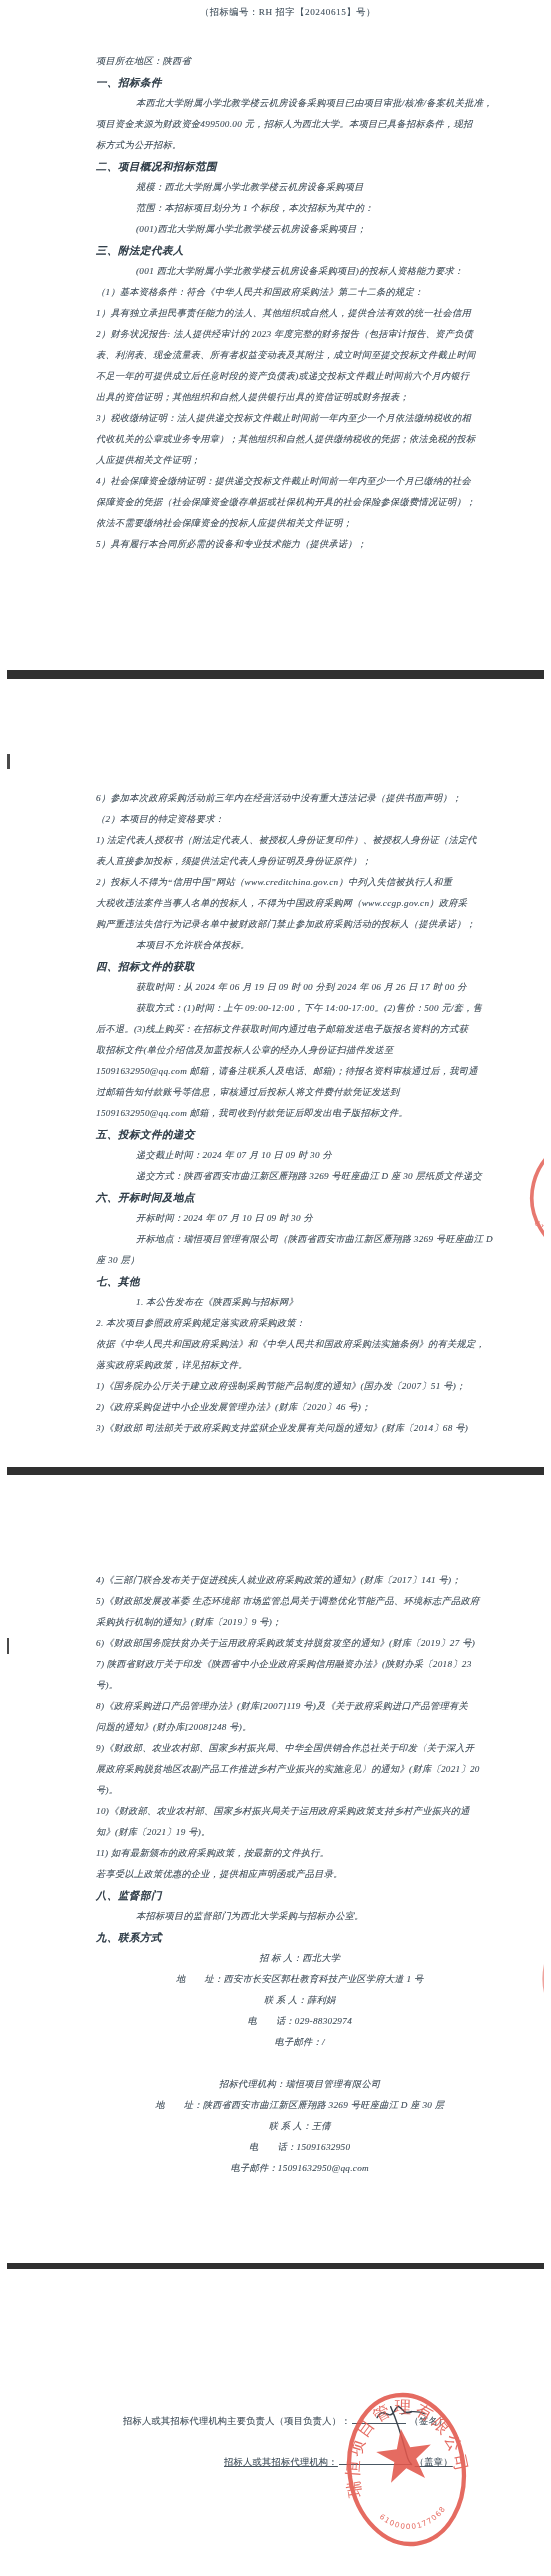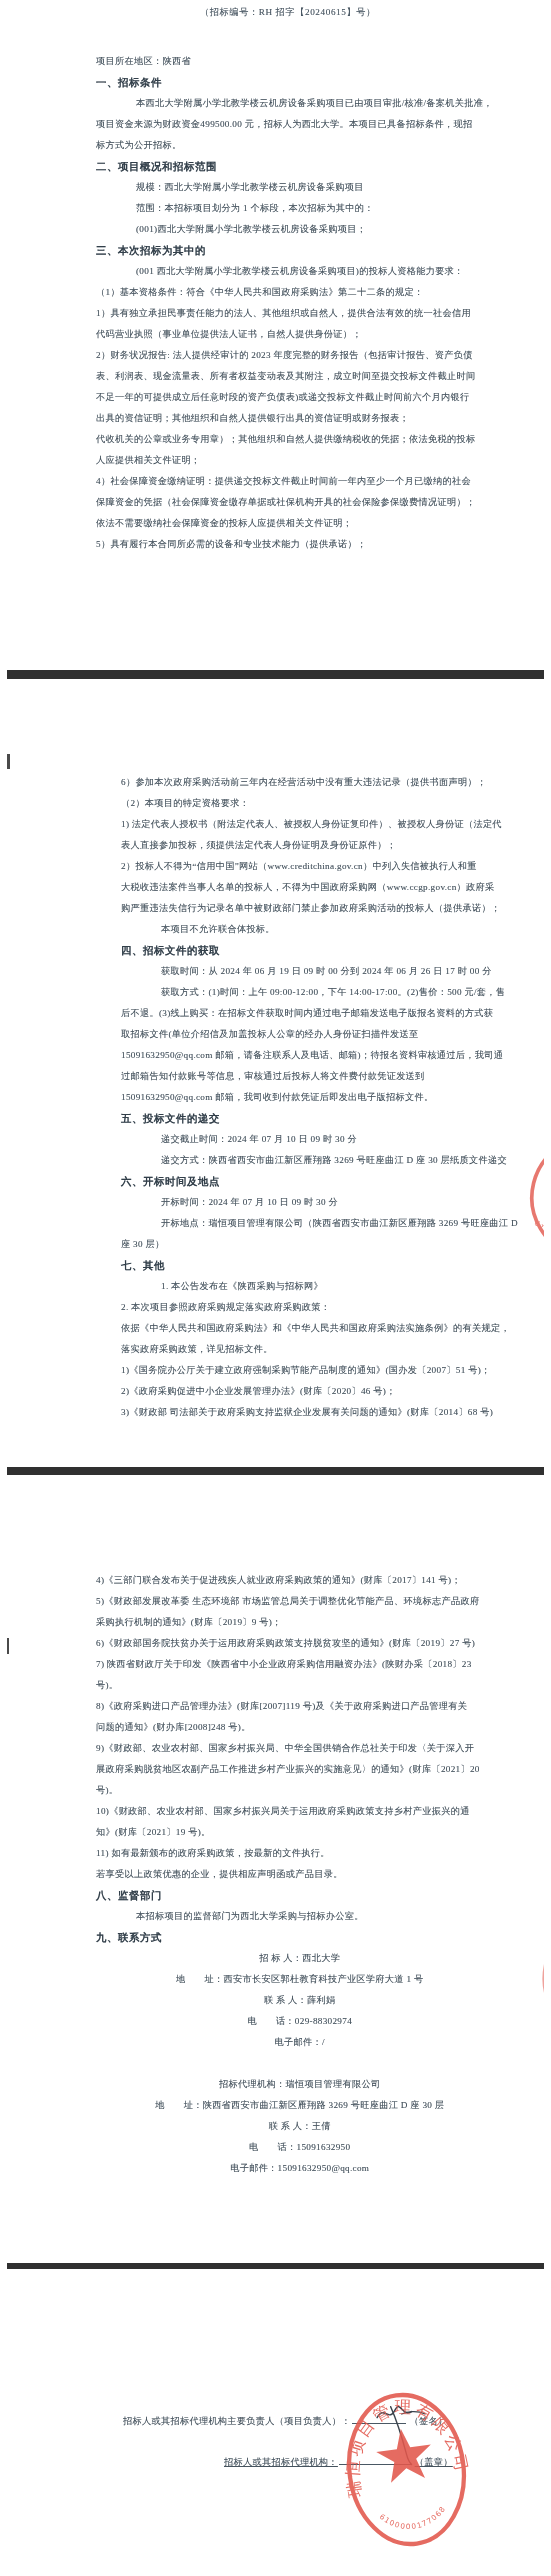--- a/index.html
+++ b/index.html
@@ -5,21 +5,21 @@
   html,body{margin:0;padding:0;background:#ffffff;}
   #scan-root{
     position:relative;
     width:537px;height:2576px;
     margin:0 auto;
     background:#ffffff;
     overflow:hidden;
     font-family:"Liberation Serif","DejaVu Serif",serif;
     color:#46545f;
   }
-  .page-content{position:absolute;left:89px;width:383px;}
+  .page-content{position:absolute;left:89px;width:383px;font-style:italic;}
   .ln{
     font-size:9.2px;
     line-height:21px;
     letter-spacing:0.3px;
     white-space:nowrap;
     color:#46545f;
     text-shadow:0 0 0.3px rgba(70,84,95,.45);
   }
   .ln.h{
     font-size:10.4px;
@@ -63,42 +63,42 @@
   <div class="page-content" style="top:51px;">
       <div class="ln b">项目所在地区：陕西省</div>
       <div class="ln h">一、招标条件</div>
       <div class="ln i">本西北大学附属小学北教学楼云机房设备采购项目已由项目审批/核准/备案机关批准，</div>
       <div class="ln b">项目资金来源为财政资金499500.00 元，招标人为西北大学。本项目已具备招标条件，现招</div>
       <div class="ln b">标方式为公开招标。</div>
       <div class="ln h">二、项目概况和招标范围</div>
       <div class="ln i">规模：西北大学附属小学北教学楼云机房设备采购项目</div>
       <div class="ln i">范围：本招标项目划分为 1 个标段，本次招标为其中的：</div>
       <div class="ln i">(001)西北大学附属小学北教学楼云机房设备采购项目；</div>
-      <div class="ln h">三、本次招标为其中的</div>
+      <div class="ln h">三、附法定代表人</div>
       <div class="ln i">(001 西北大学附属小学北教学楼云机房设备采购项目)的投标人资格能力要求：</div>
       <div class="ln b">（1）基本资格条件：符合《中华人民共和国政府采购法》第二十二条的规定：</div>
       <div class="ln b">1）具有独立承担民事责任能力的法人、其他组织或自然人，提供合法有效的统一社会信用</div>
-      <div class="ln b">代码营业执照（事业单位提供法人证书，自然人提供身份证）；</div>
       <div class="ln b">2）财务状况报告: 法人提供经审计的 2023 年度完整的财务报告（包括审计报告、资产负债</div>
       <div class="ln b">表、利润表、现金流量表、所有者权益变动表及其附注，成立时间至提交投标文件截止时间</div>
       <div class="ln b">不足一年的可提供成立后任意时段的资产负债表)或递交投标文件截止时间前六个月内银行</div>
       <div class="ln b">出具的资信证明；其他组织和自然人提供银行出具的资信证明或财务报表；</div>
+      <div class="ln b">3）税收缴纳证明：法人提供递交投标文件截止时间前一年内至少一个月依法缴纳税收的相</div>
       <div class="ln b">代收机关的公章或业务专用章）；其他组织和自然人提供缴纳税收的凭据；依法免税的投标</div>
       <div class="ln b">人应提供相关文件证明；</div>
       <div class="ln b">4）社会保障资金缴纳证明：提供递交投标文件截止时间前一年内至少一个月已缴纳的社会</div>
       <div class="ln b">保障资金的凭据（社会保障资金缴存单据或社保机构开具的社会保险参保缴费情况证明）；</div>
       <div class="ln b">依法不需要缴纳社会保障资金的投标人应提供相关文件证明；</div>
       <div class="ln b">5）具有履行本合同所必需的设备和专业技术能力（提供承诺）；</div>
     </div>
 
   <div class="page-band" style="top:670px;height:8.6px;"></div>
   <div class="page-band" style="top:1467px;height:8px;"></div>
   <div class="page-band" style="top:2263px;height:6.1px;"></div>
 
-  <div class="page-content" style="top:772px;margin-left:25px;">
+  <div class="page-content" style="top:788px;">
       <div class="ln b">6）参加本次政府采购活动前三年内在经营活动中没有重大违法记录（提供书面声明）；</div>
       <div class="ln b">（2）本项目的特定资格要求：</div>
       <div class="ln b">1) 法定代表人授权书（附法定代表人、被授权人身份证复印件）、被授权人身份证（法定代</div>
       <div class="ln b">表人直接参加投标，须提供法定代表人身份证明及身份证原件）；</div>
       <div class="ln b">2）投标人不得为“信用中国”网站（www.creditchina.gov.cn）中列入失信被执行人和重</div>
       <div class="ln b">大税收违法案件当事人名单的投标人，不得为中国政府采购网（www.ccgp.gov.cn）政府采</div>
       <div class="ln b">购严重违法失信行为记录名单中被财政部门禁止参加政府采购活动的投标人（提供承诺）；</div>
       <div class="ln i">本项目不允许联合体投标。</div>
       <div class="ln h">四、招标文件的获取</div>
       <div class="ln i">获取时间：从 2024 年 06 月 19 日 09 时 00 分到 2024 年 06 月 26 日 17 时 00 分</div>

